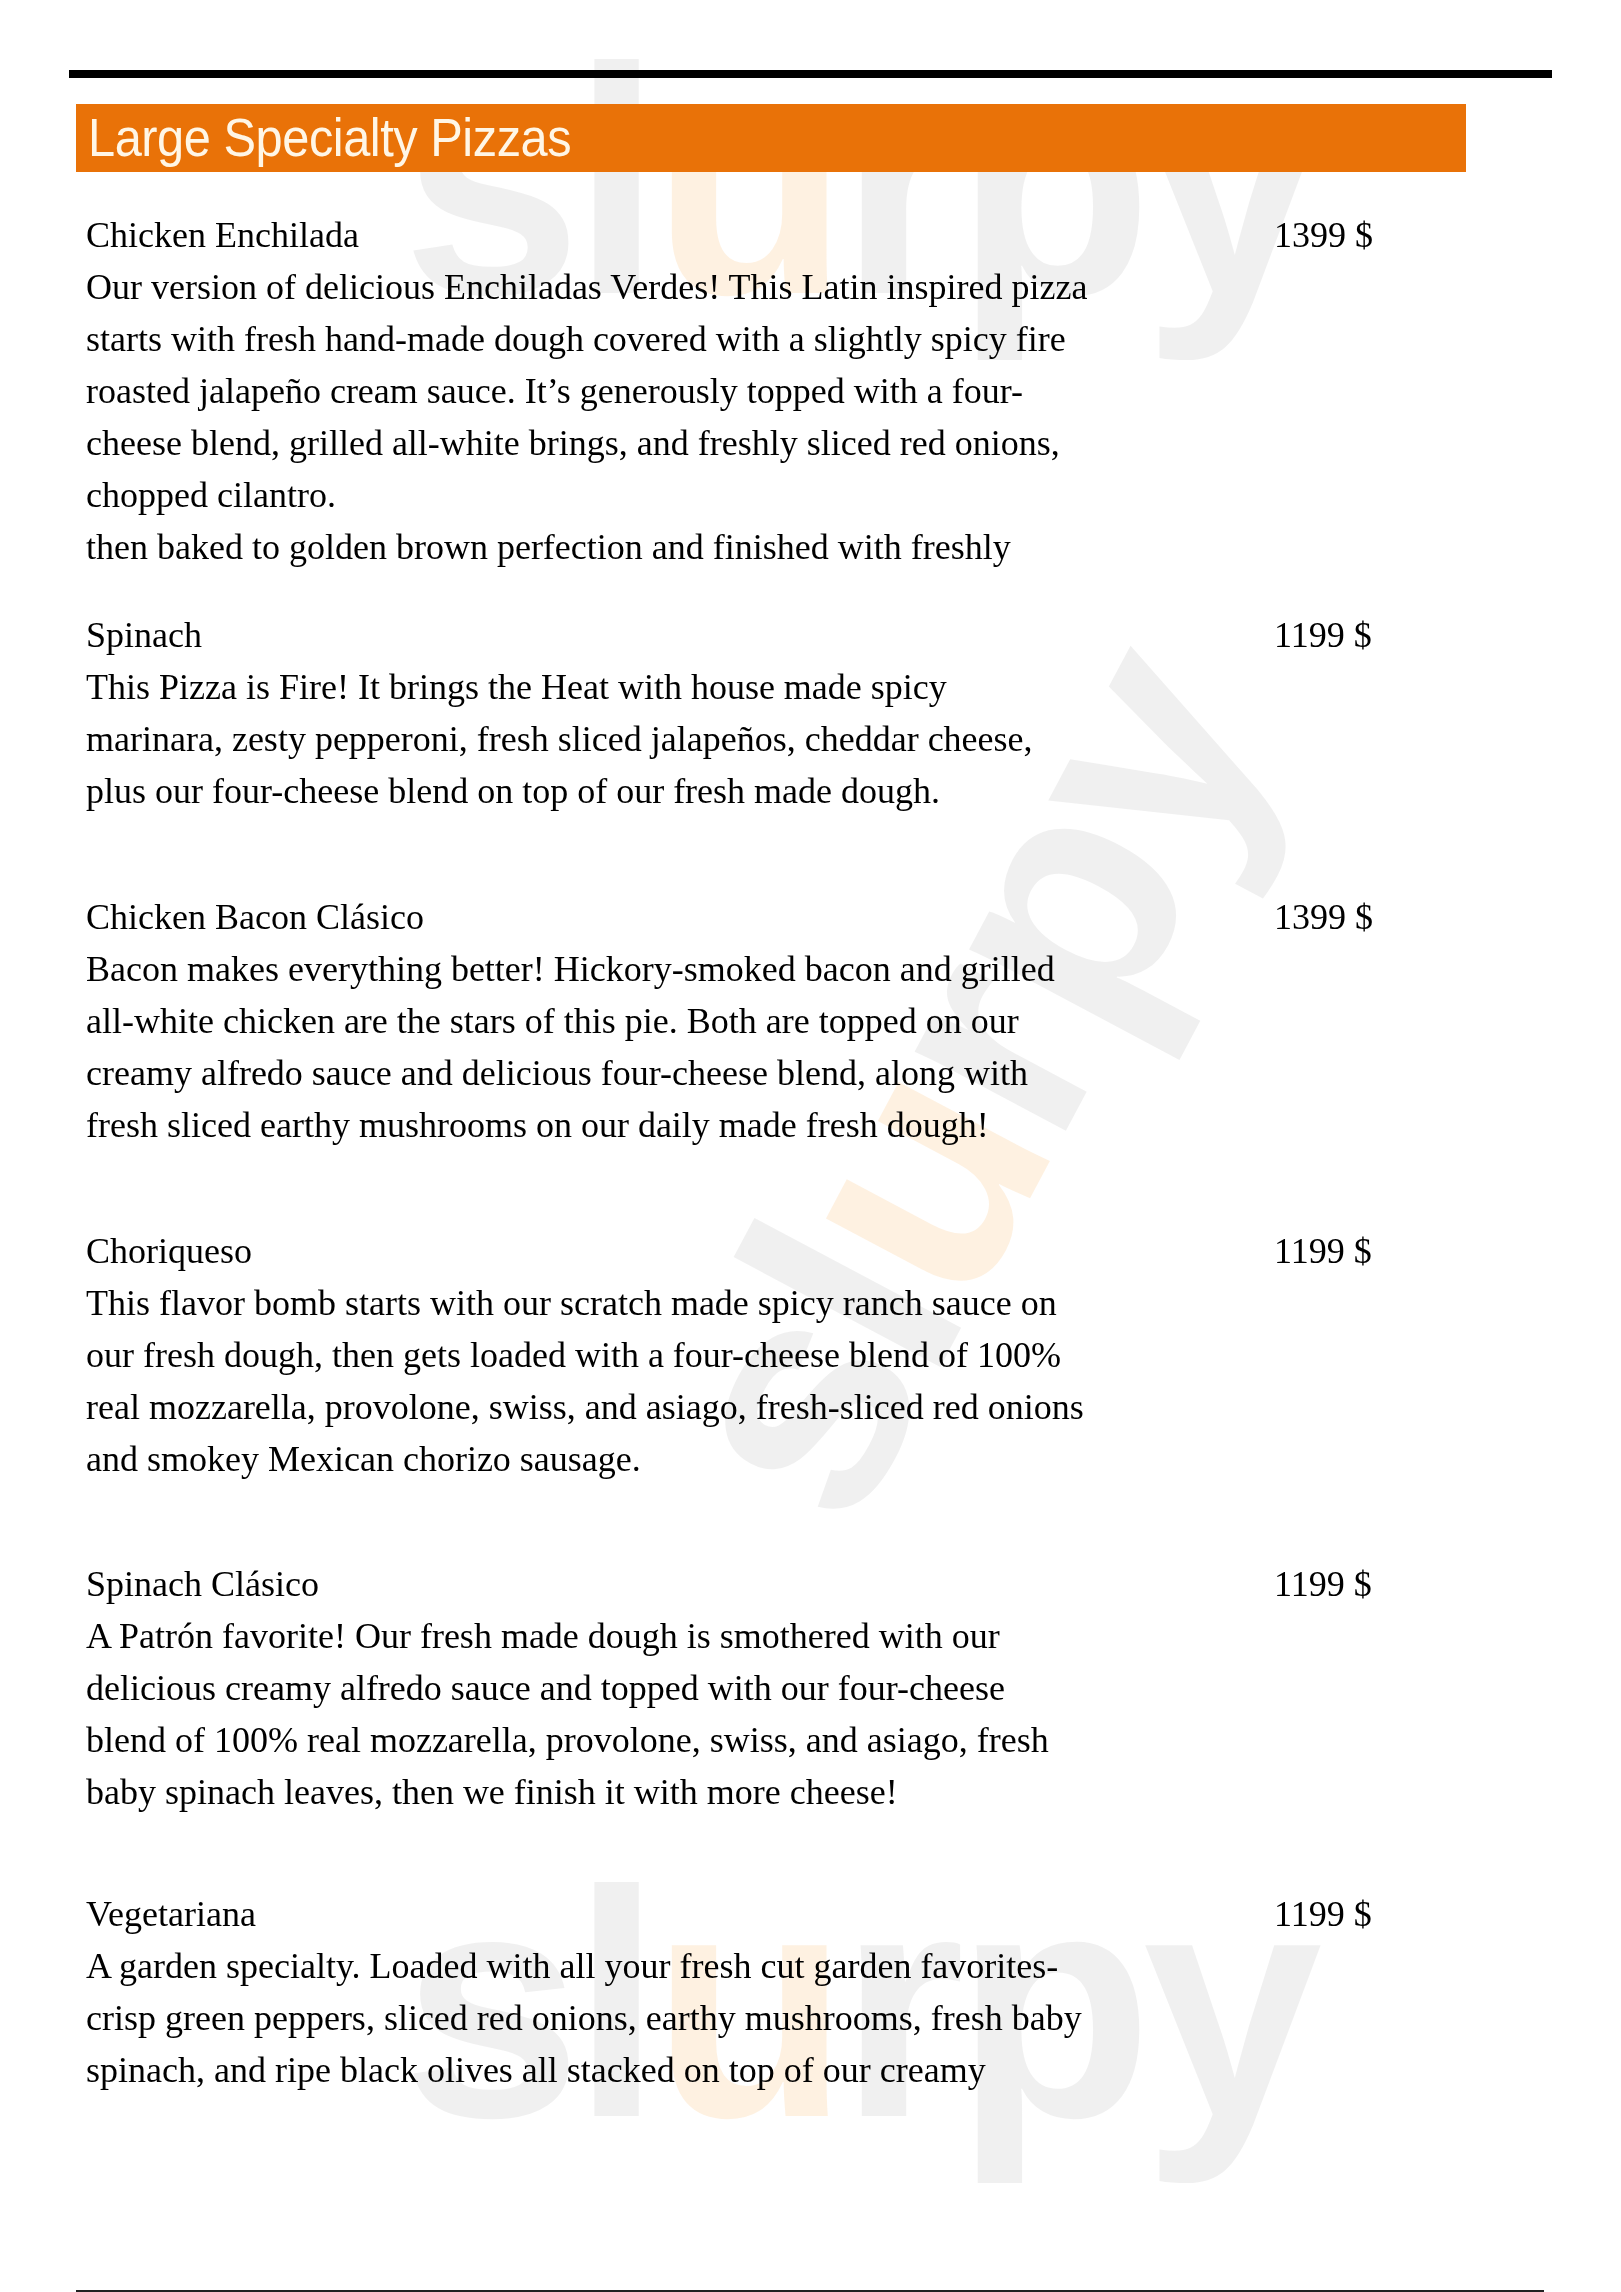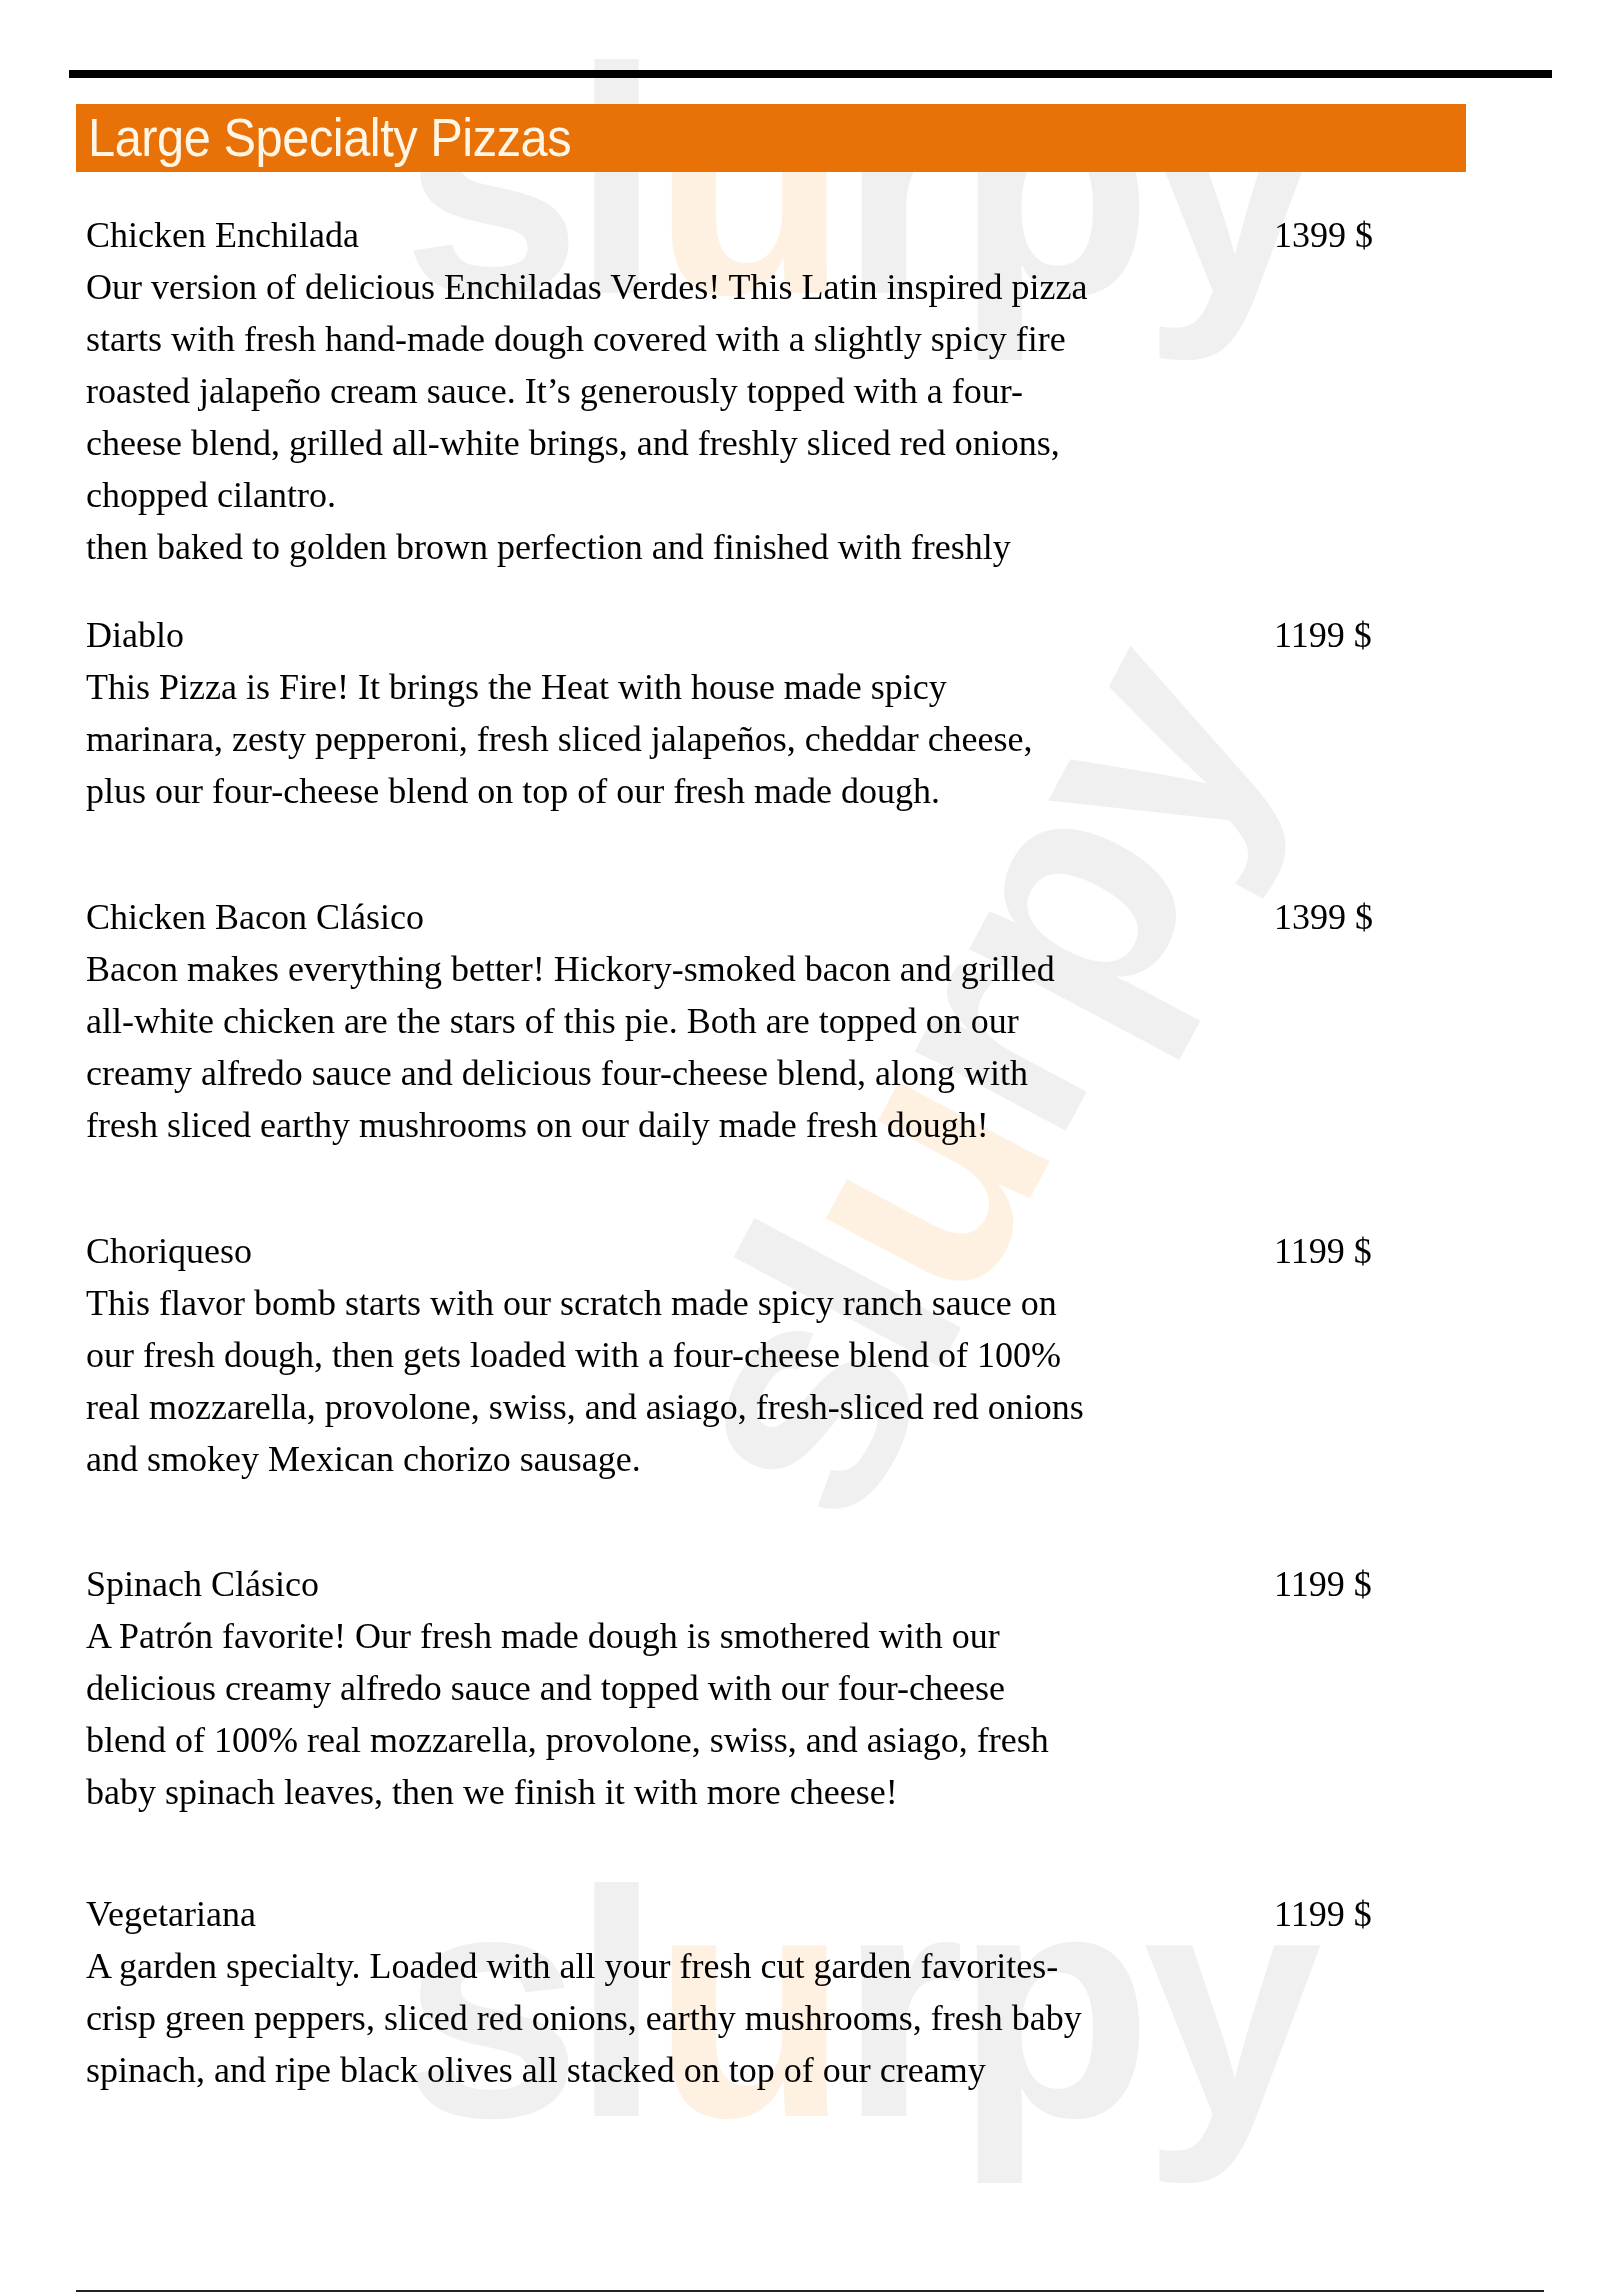--- a/index.html
+++ b/index.html
@@ -60,21 +60,21 @@
       <span class="ln">Our version of delicious Enchiladas Verdes! This Latin inspired pizza</span>
       <span class="ln">starts with fresh hand-made dough covered with a slightly spicy fire</span>
       <span class="ln">roasted jalapeño cream sauce. It’s generously topped with a four-</span>
       <span class="ln">cheese blend, grilled all-white brings, and freshly sliced red onions,</span>
       <span class="ln">chopped cilantro.</span>
       <span class="ln">then baked to golden brown perfection and finished with freshly</span>
     </span>
   </div>
 
   <div class="item" style="top:609px;">
-    <span class="item-name">Diablo</span>
+    <span class="item-name">Spinach</span>
     <span class="item-price">1199 $</span>
     <span class="item-desc">
       <span class="ln">This Pizza is Fire!  It brings the Heat with house made spicy</span>
       <span class="ln">marinara, zesty pepperoni, fresh sliced jalapeños, cheddar cheese,</span>
       <span class="ln">plus our four-cheese blend on top of our fresh made dough.</span>
     </span>
   </div>
 
   <div class="item" style="top:891px;">
     <span class="item-name">Chicken Bacon Clásico</span>

